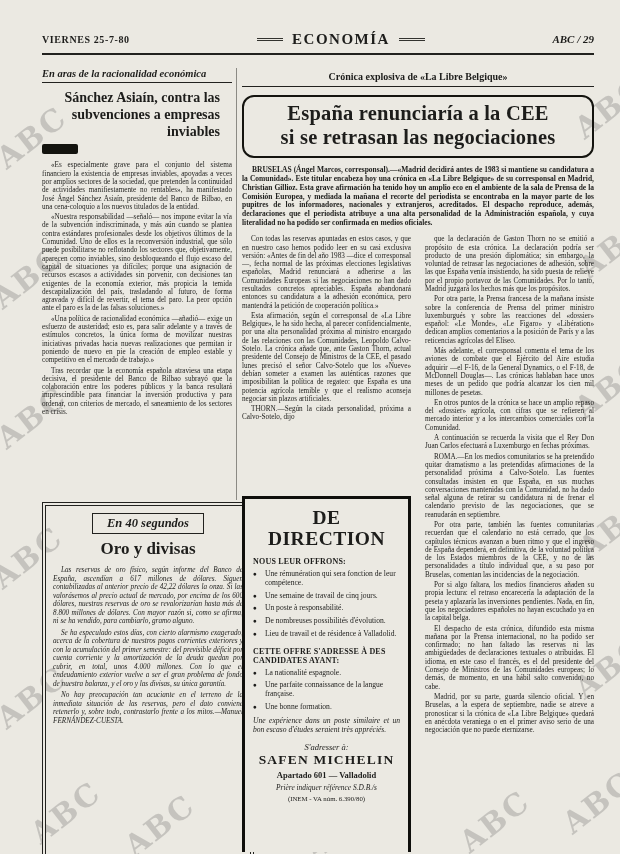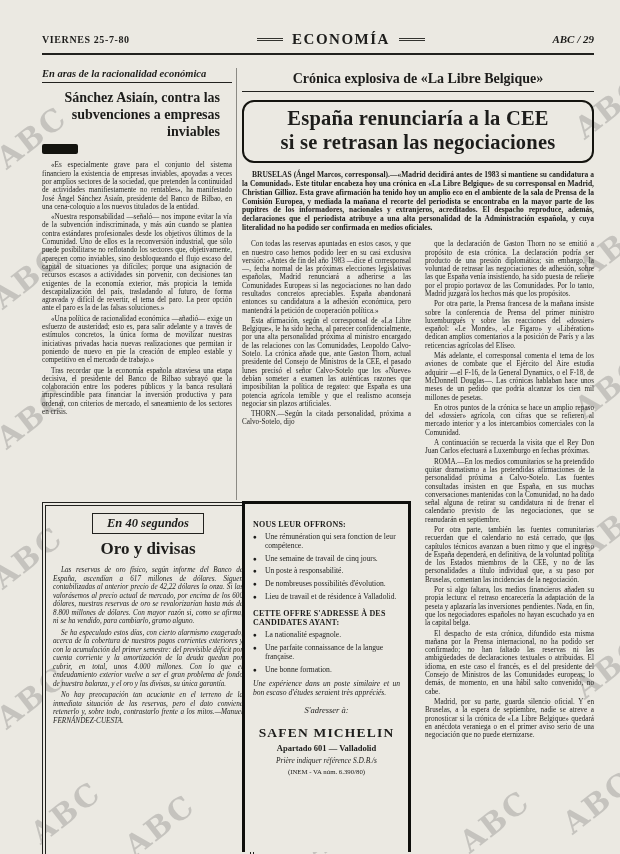--- a/index.html
+++ b/index.html
@@ -38,39 +38,39 @@
     padding:10px 10px 6px; overflow:hidden;
   }
   .gold-tab {
     width:-moz-fit-content; width:fit-content; margin:0 auto 4px; border:1px solid #22221f;
     padding:2px 14px; font-size:12.5px; font-style:italic; font-weight:bold;
   }
   .gold-title { text-align:center; font-size:17px; font-weight:bold; margin:5px 0 7px; }
   .gold-body p { font-size:7.2px; line-height:8.5px; font-style:italic; text-align:justify; text-indent:8px; margin:0 0 3px; }
   
   .right-area { position:absolute; left:242px; top:68px; width:352px; height:784px; overflow:hidden; }
-  .m-kicker { text-align:center; font-weight:bold; font-size:14px; padding:3px 0 4px; border-bottom:1px solid #22221f; }
+  .m-kicker { text-align:center; font-weight:bold; font-size:10px; padding:3px 0 4px; border-bottom:1px solid #22221f; }
   .m-headline {
     margin-top:8px; border:2px solid #14140f; border-radius:12px;
     padding:5px 4px 7px; text-align:center; font-weight:bold;
     font-size:20.5px; line-height:1.15; letter-spacing:.2px;
   }
   .m-lead { margin-top:8px; font-weight:bold; font-size:7.5px; line-height:8.8px; text-align:justify; text-indent:10px; }
   .twocol { display:flex; gap:14px; margin-top:5px; }
   .subcol { flex:1; min-width:0; overflow:hidden; }
   .col1-text { height:258px; overflow:hidden; }
   
   .ad-box { margin-top:3px; border:3px solid #0f0f0c; padding:8px 8px 6px; height:345px; overflow:hidden; background:#ebe9e2; }
   .ad-title { text-align:center; font-weight:bold; font-size:19.5px; line-height:1.08; letter-spacing:.5px; }
   .ad-h { font-weight:bold; font-size:8px; margin:8px 0 4px; text-align:left; letter-spacing:.2px; }
   .ad-item { display:flex; gap:8px; font-size:7.6px; line-height:8.7px; text-align:left; margin:0 0 4px; }
   .blt { font-size:6.5px; line-height:8.7px; }
   .ad-note { font-size:7.6px; line-height:8.7px; font-style:italic; text-align:justify; margin:6px 0 0; }
   .ad-apply { font-size:8.5px; font-style:italic; text-align:center; margin-top:7px; }
-  .ad-company { font-size:13.5px; font-weight:bold; letter-spacing:1.2px; text-align:center; margin-top:10px; }
+  .ad-company { font-size:13.5px; font-weight:bold; letter-spacing:1.2px; text-align:center; margin-top:0; }
   .ad-address { font-size:8.5px; font-weight:bold; text-align:center; margin-top:2px; }
   .ad-ref { font-size:7.4px; font-style:italic; text-align:center; margin-top:3px; }
   .ad-inem { font-size:6.8px; text-align:center; margin-top:3px; }
 </style>
 </head>
 <body>
 
 <div class="page">
 
   <span class="wm" style="left:-8px;top:120px">ABC</span>
@@ -134,20 +134,21 @@
     <div class="twocol">
       <div class="subcol">
         <div class="col1-text bodytext">
           <p>Con todas las reservas apuntadas en estos casos, y que en nuestro caso hemos podido leer en su casi exclusiva versión: «Antes de fin del año 1983 —dice el corresponsal—, fecha normal de las próximas elecciones legislativas españolas, Madrid renunciará a adherirse a las Comunidades Europeas si las negociaciones no han dado resultados concretos apreciables. España abandonará entonces su candidatura a la adhesión económica, pero mantendrá la petición de cooperación política.»</p>
           <p>Esta afirmación, según el corresponsal de «La Libre Belgique», le ha sido hecha, al parecer confidencialmente, por una alta personalidad próxima al ministro encargado de las relaciones con las Comunidades, Leopoldo Calvo-Sotelo. La crónica añade que, ante Gaston Thorn, actual presidente del Consejo de Ministros de la CEE, el pasado lunes precisó el señor Calvo-Sotelo que los «Nueve» debían someter a examen las auténticas razones que imposibilitan la política de regateo: que España es una potencia agrícola temible y que el realismo aconseja negociar sin plazos artificiales.</p>
           <p>THORN.—Según la citada personalidad, próxima a Calvo-Sotelo, dijo</p>
         </div>
 
         <div class="ad-box">
           <div class="ad-title">
+            <div>DE DIRECTION</div>
           </div>
           <div class="ad-h">NOUS LEUR OFFRONS:</div>
           <div class="ad-item">
             <span class="blt">●</span>
             <span>Une rémunération qui sera fonction de leur compétence.</span>
           </div>
           <div class="ad-item">
             <span class="blt">●</span>
             <span>Une semaine de travail de cinq jours.</span>
           </div>

